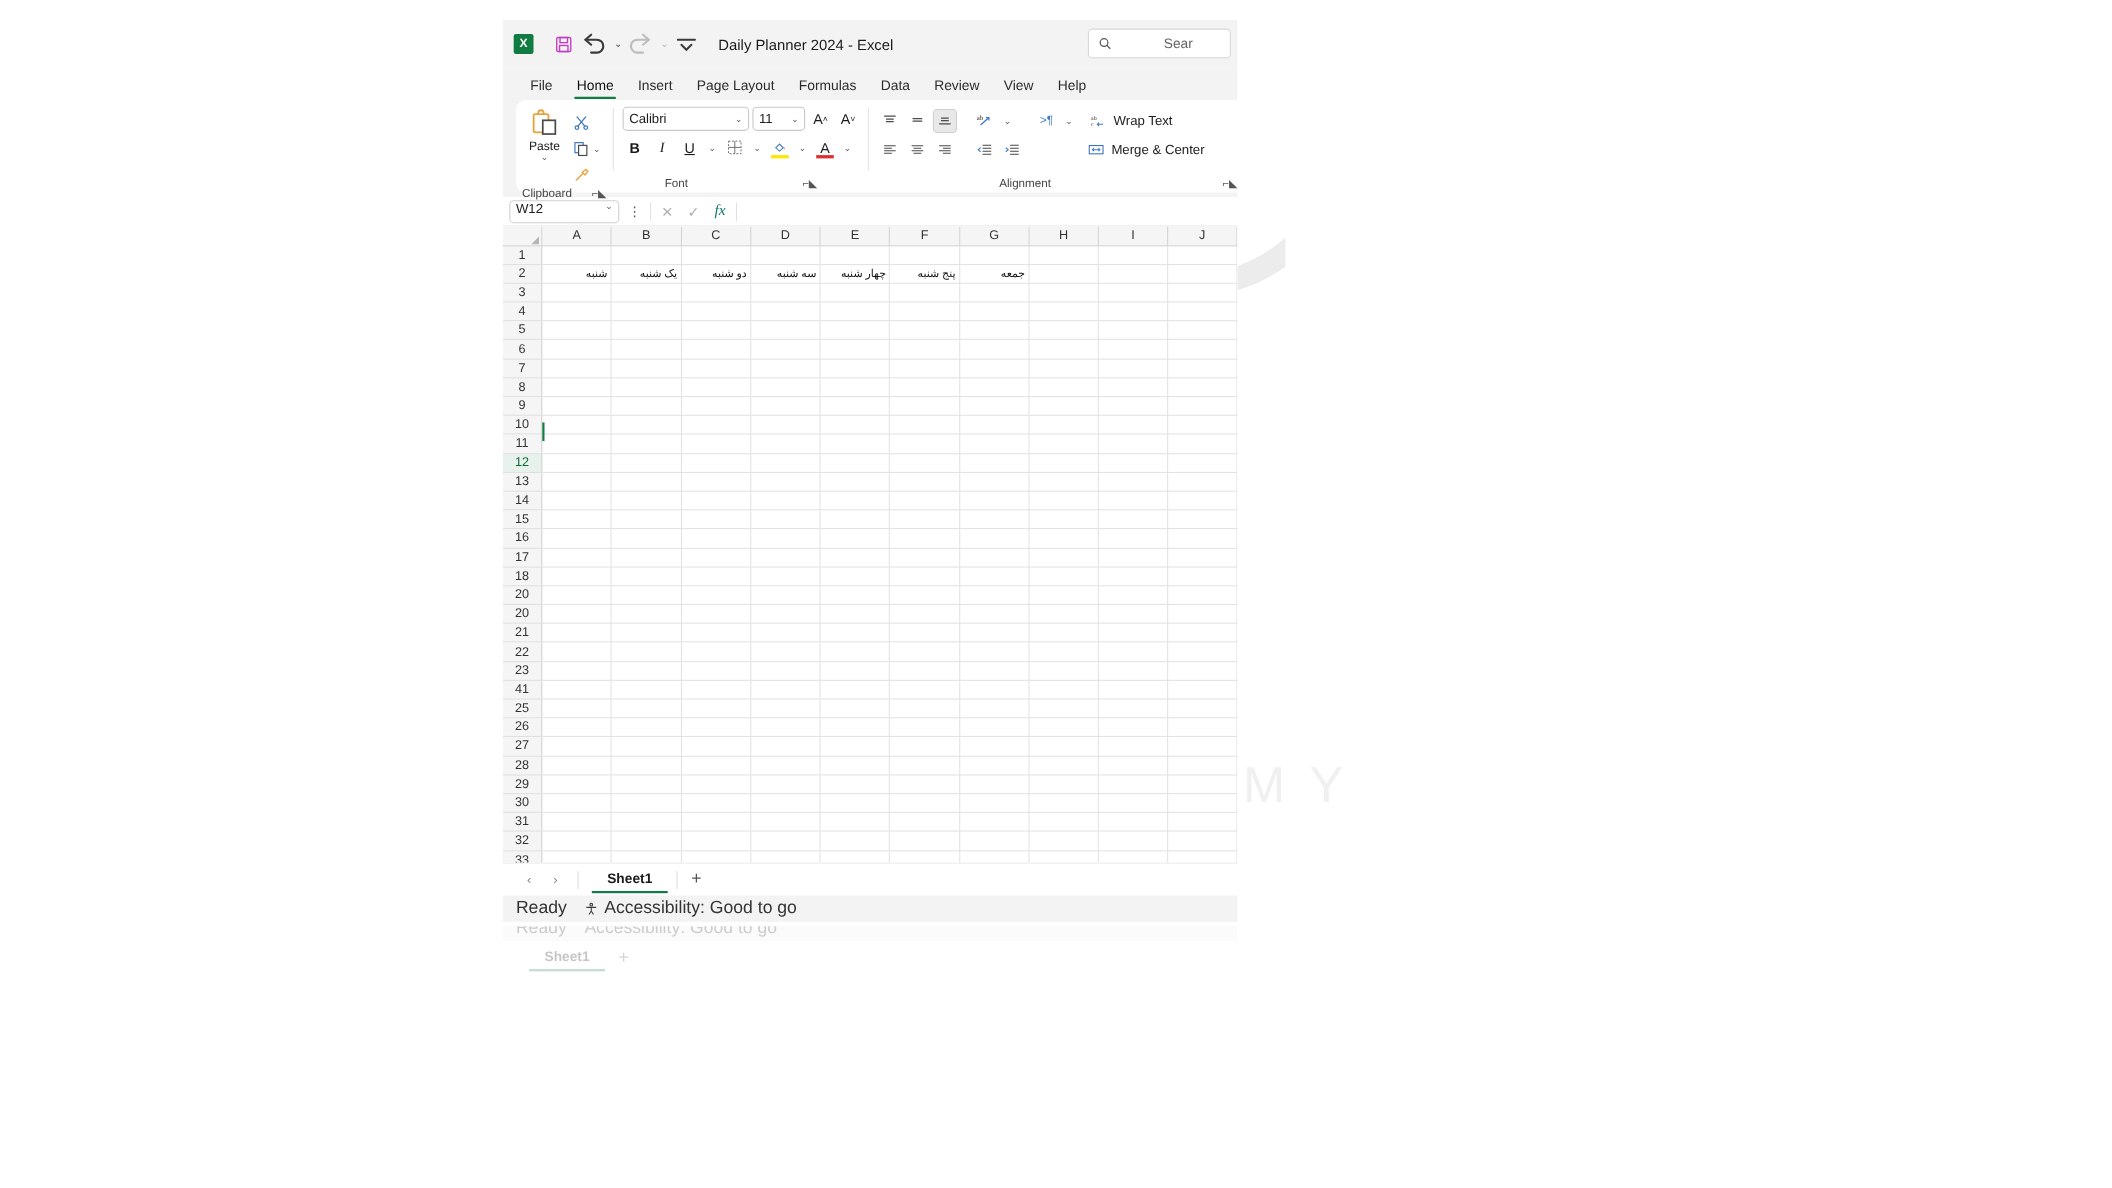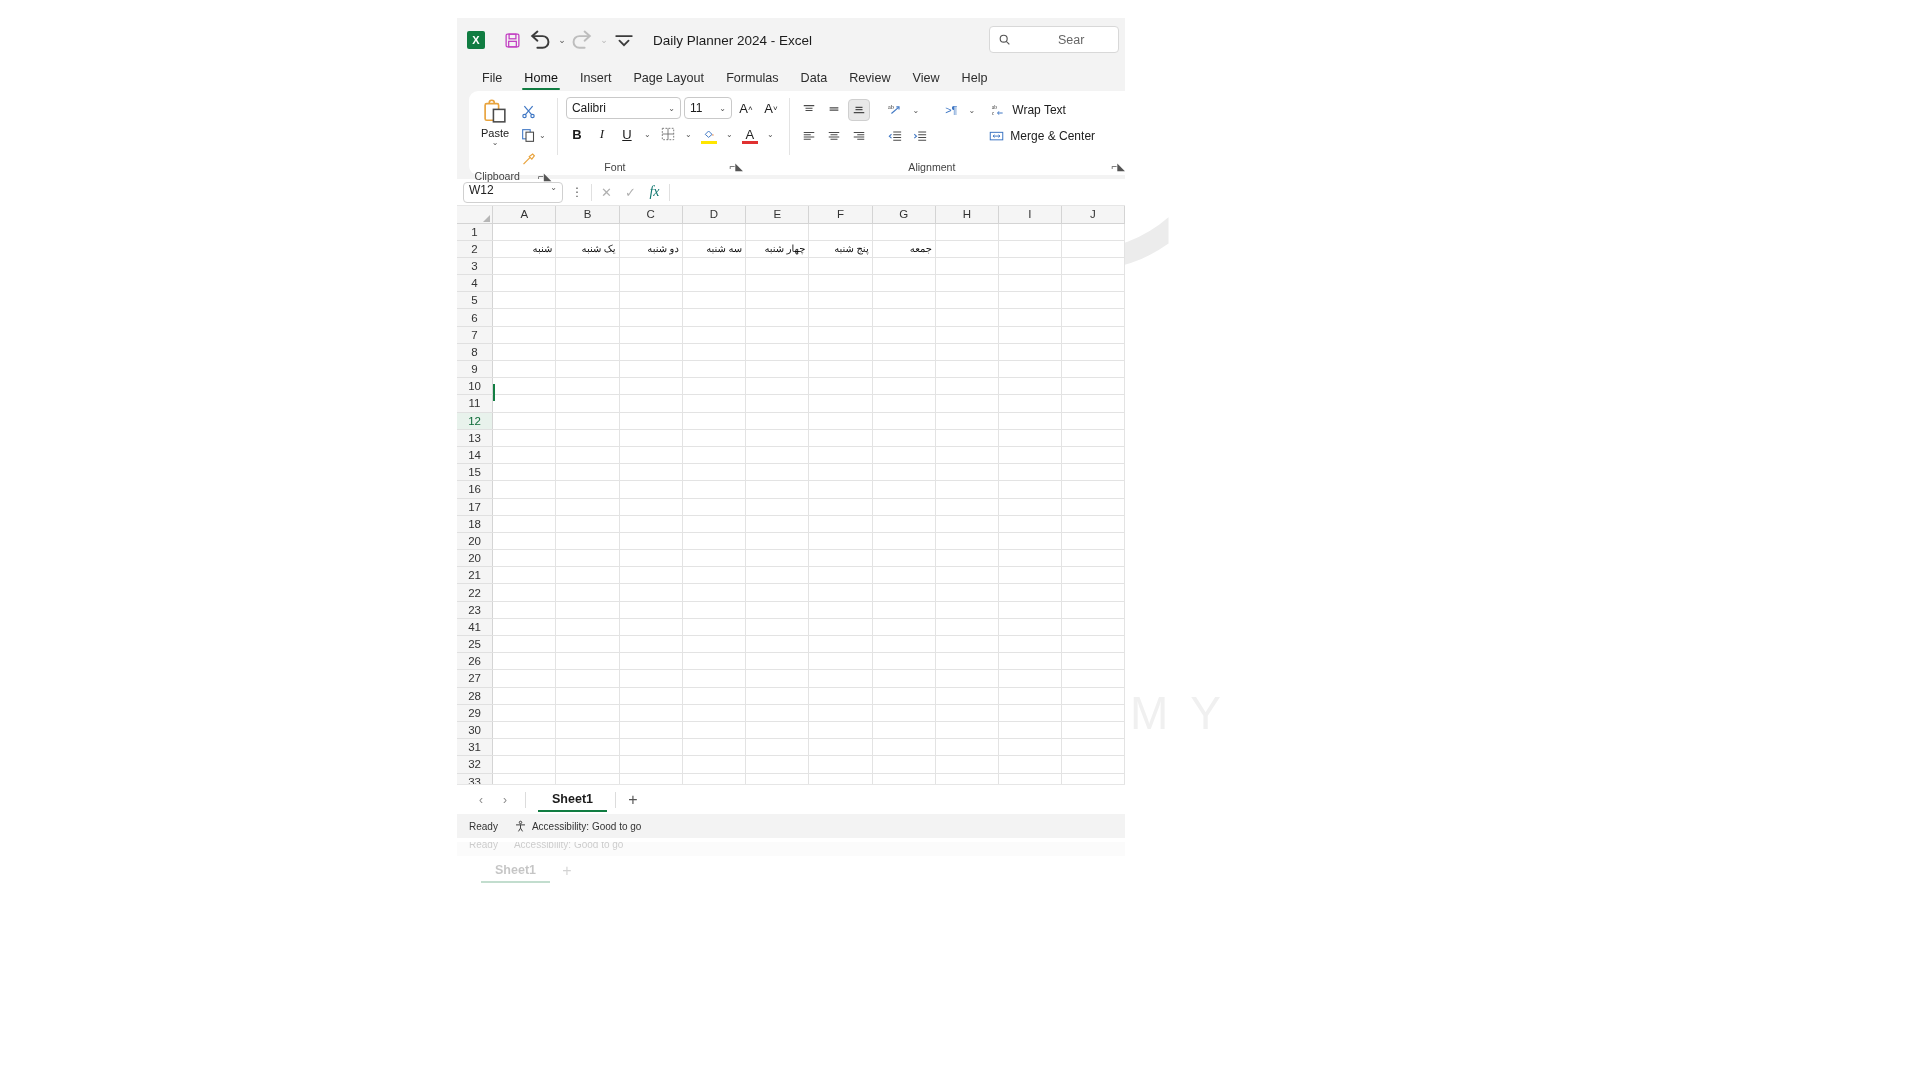--- a/index.html
+++ b/index.html
@@ -184,21 +184,21 @@
   .navb { width:24px; text-align:center; color:#8a8a8a; font-size:12px; }
   .sheettab {
     padding:4px 14px; font-size:12.5px; font-weight:bold; color:#1b1b1b;
     border-bottom:2px solid #107c41; margin-left:12px;
   }
   .addsheet { width:34px; text-align:center; font-size:16px; color:#555; }
   .vsep { width:1px; height:16px; background:#dcdcdc; margin-left:8px; }
   
   .statusbar {
     height:24px; background:#f3f3f3; display:flex; align-items:center;
-    padding-left:12px; gap:16px; font-size:10px; color:#333;
+    padding-left:12px; gap:16px; font-size:16px; color:#333;
   }
   .status-item { display:flex; align-items:center; gap:5px; }
   .status-item svg { width:13px; height:13px; }
   
   .ghost {
     position:absolute; left:457px; top:832px; width:668px; height:52px;
     opacity:0.25; z-index:1; overflow:hidden; pointer-events:none;
   }
 </style>
 </head>

